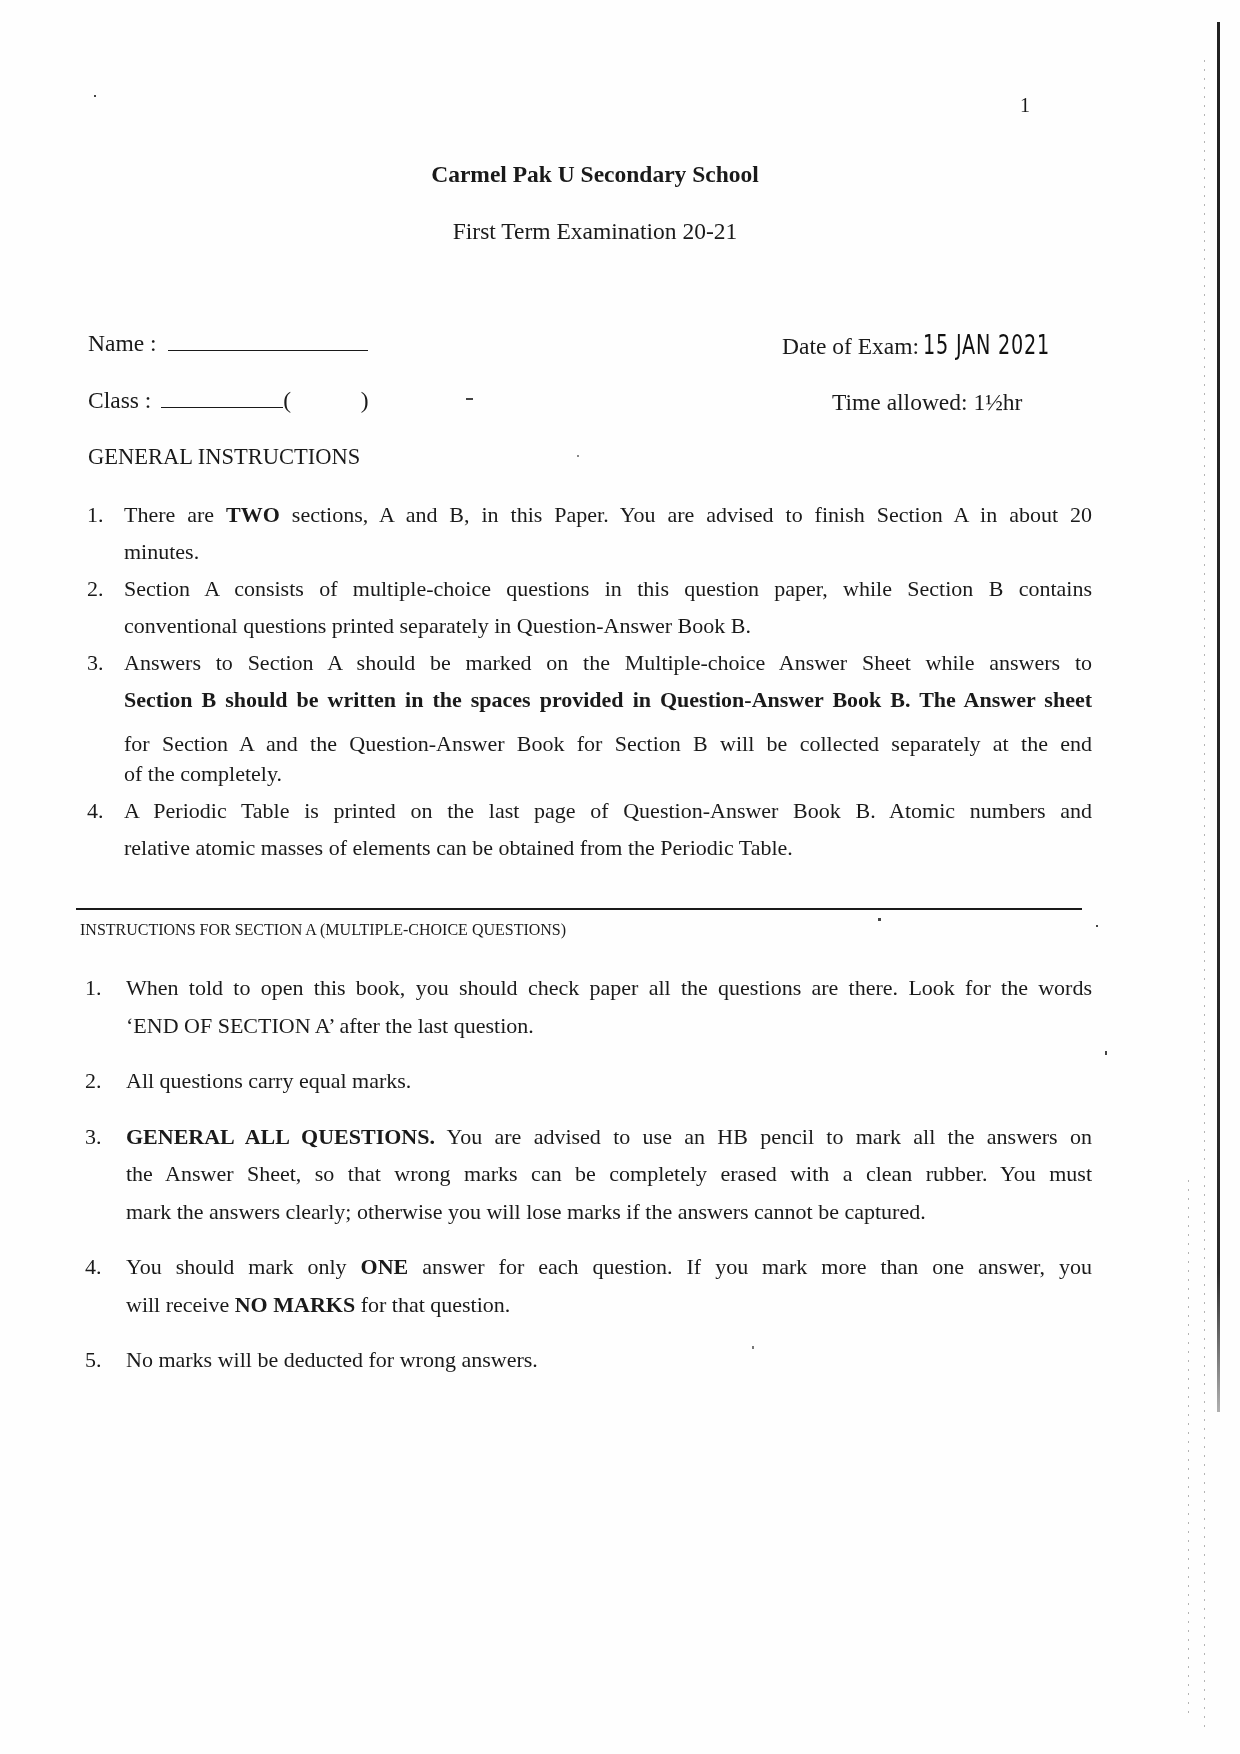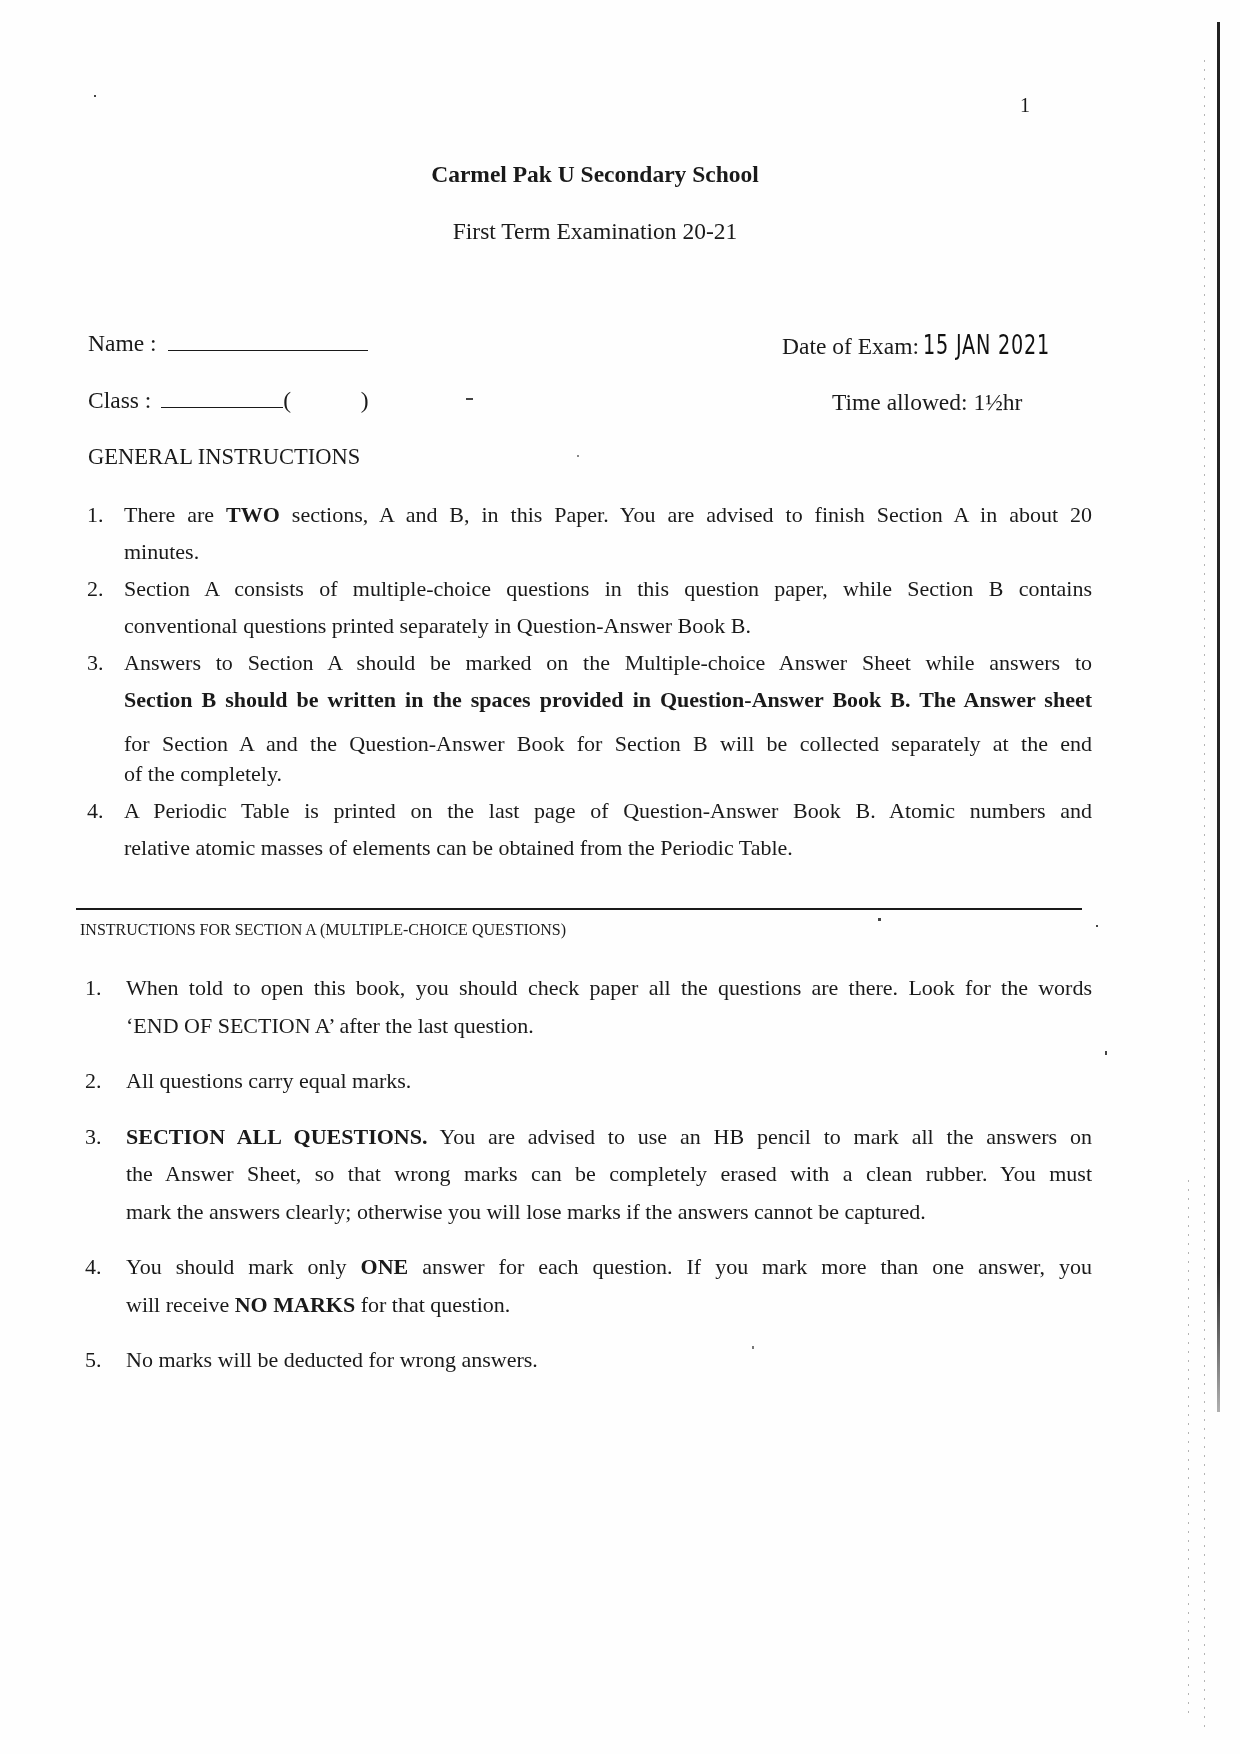--- a/index.html
+++ b/index.html
@@ -155,21 +155,21 @@
 
   <div class="abs t24" style="left:80px; top:916px; font-size:16px;">INSTRUCTIONS FOR SECTION A (MULTIPLE-CHOICE QUESTIONS)</div>
 
   <div id="seca-list">
       <div class="list-num" style="left: 85px; top: 974px;">1.</div>
       <div class="list-line justify" style="left: 126px; top: 974px; width: 966px;"><span>When told to open this book, you should check paper all the questions are there. Look for the words</span></div>
       <div class="list-line" style="left: 126px; top: 1011.5px;"><span>‘END OF SECTION A’ after the last question.</span></div>
       <div class="list-num" style="left: 85px; top: 1067px;">2.</div>
       <div class="list-line" style="left: 126px; top: 1067px;"><span>All questions carry equal marks.</span></div>
       <div class="list-num" style="left: 85px; top: 1122.5px;">3.</div>
-      <div class="list-line justify" style="left: 126px; top: 1122.5px; width: 966px;"><span></span><b>SECTION ALL QUESTIONS.</b><span> You are advised to use an HB pencil to mark all the answers on</span></div>
+      <div class="list-line justify" style="left: 126px; top: 1122.5px; width: 966px;"><span></span><b>GENERAL ALL QUESTIONS.</b><span> You are advised to use an HB pencil to mark all the answers on</span></div>
       <div class="list-line justify" style="left: 126px; top: 1160px; width: 966px;"><span>the Answer Sheet, so that wrong marks can be completely erased with a clean rubber. You must</span></div>
       <div class="list-line" style="left: 126px; top: 1197.5px;"><span>mark the answers clearly; otherwise you will lose marks if the answers cannot be captured.</span></div>
       <div class="list-num" style="left: 85px; top: 1253px;">4.</div>
       <div class="list-line justify" style="left: 126px; top: 1253px; width: 966px;"><span>You should mark only </span><b>ONE</b><span> answer for each question.   If you mark more than one answer, you</span></div>
       <div class="list-line" style="left: 126px; top: 1290.5px;"><span>will receive </span><b>NO MARKS</b><span> for that question.</span></div>
       <div class="list-num" style="left: 85px; top: 1346px;">5.</div>
       <div class="list-line" style="left: 126px; top: 1346px;"><span>No marks will be deducted for wrong answers.</span></div>
     </div>
 
 </div>

